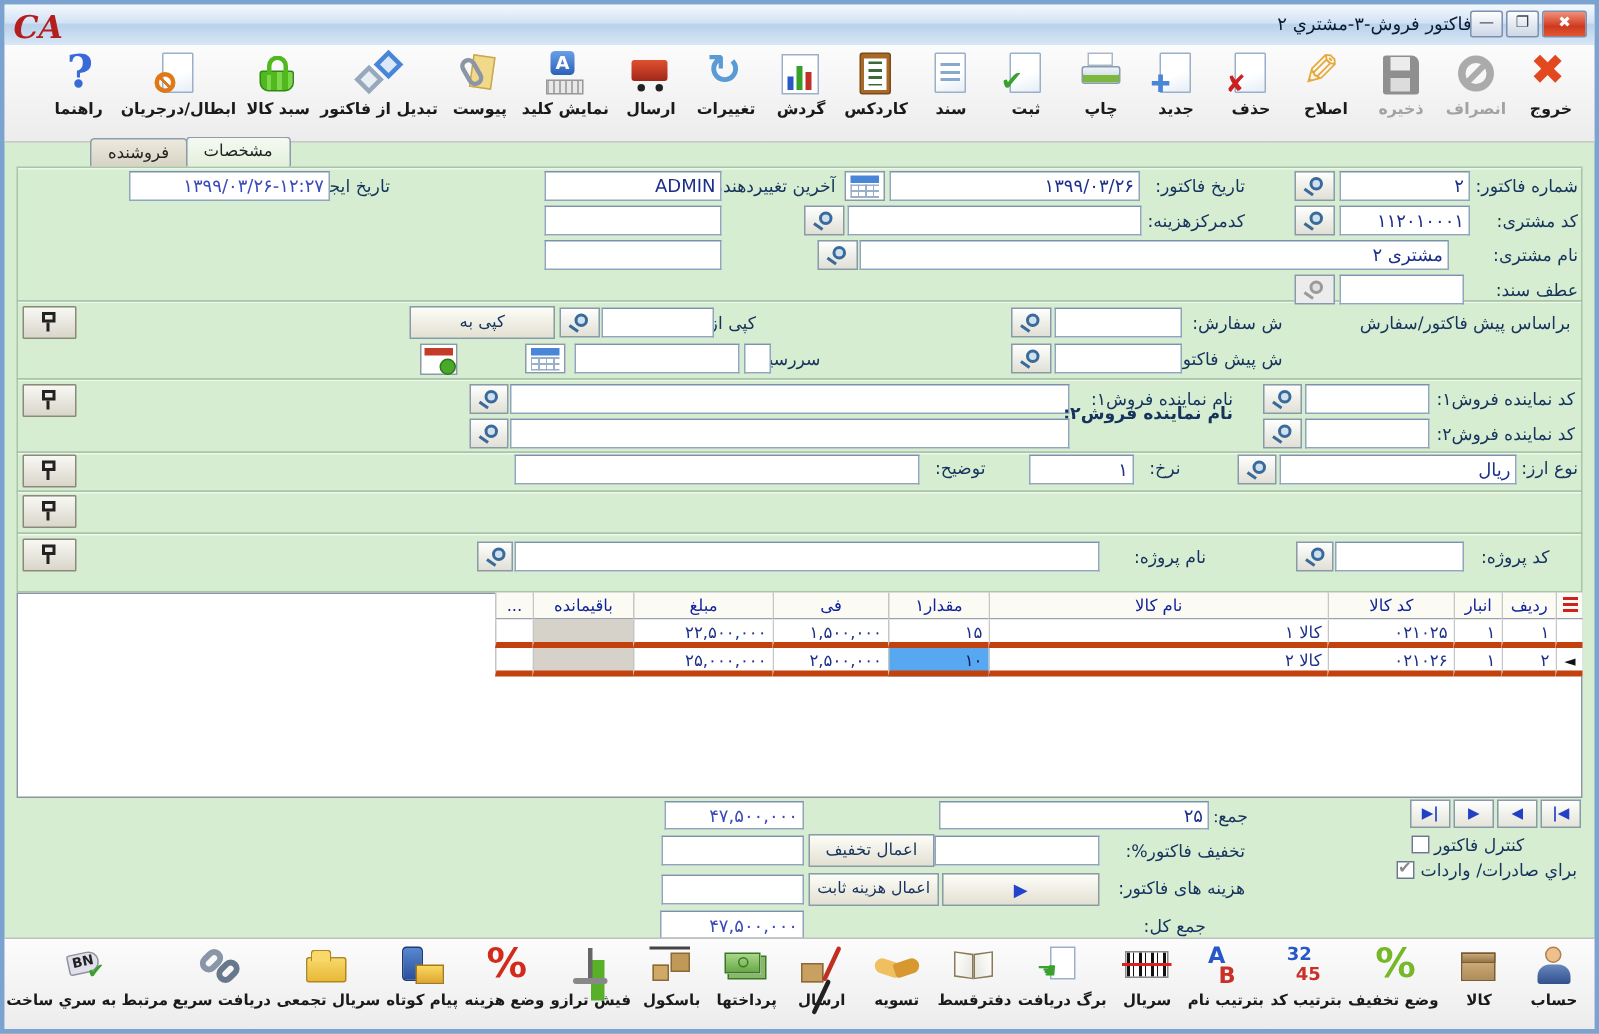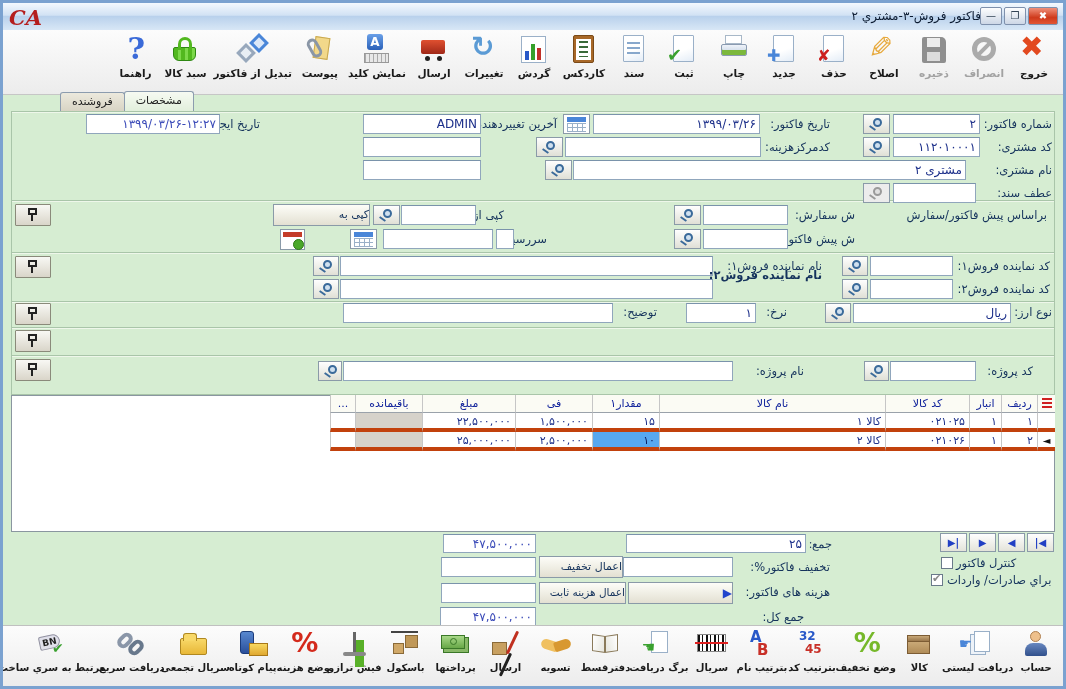--- a/index.html
+++ b/index.html
@@ -138,21 +138,21 @@
   .calbtn::after{content:"";position:absolute;left:3px;top:8px;width:19px;height:9px;
     background-image:repeating-linear-gradient(90deg,#9ab0c8 0 1px,transparent 1px 5px),repeating-linear-gradient(#9ab0c8 0 1px,transparent 1px 4px);}
   .duecalc{position:absolute;width:25px;height:21px;background:#fff;border:1px solid #8a9aa8;box-sizing:border-box;}
   .duecalc::before{content:"";position:absolute;left:2px;top:2px;width:19px;height:5px;background:#c43c28;}
   .duecalc::after{content:"";position:absolute;left:12px;top:9px;width:9px;height:9px;border-radius:50%;background:#4aa82a;border:1px solid #2e7816;}
   .pinbtn{position:absolute;left:12px;width:34px;height:20px;background:linear-gradient(#f8f8f4,#d9d5c9);
     border:1px solid #8a8a7a;border-radius:1px;}
   .pinbtn::before{content:"";position:absolute;left:12px;top:3px;width:9px;height:7px;border:2px solid #222;box-sizing:border-box;}
   .pinbtn::after{content:"";position:absolute;left:15px;top:10px;width:2px;height:6px;background:#222;}
   .btn{position:absolute;background:linear-gradient(#fdfdf8,#e3e0d2);border:1px solid #8a9aa8;font-size:11px;color:#15335c;
-    text-align:right;box-sizing:border-box;padding-top:3px;}
+    text-align:center;box-sizing:border-box;padding-top:3px;}
   .cb{position:absolute;width:12px;height:12px;background:#fff;border:1px solid #6a7a8a;box-sizing:border-box;}
   .cb.checked::before{content:"✔";position:absolute;left:0px;top:-3px;font-size:11px;color:#8a8a8a;}
   
   .tableback{position:absolute;left:8px;top:392px;right:8px;height:137px;background:#fff;border:1px solid #8a96a0;box-sizing:border-box;}
   .grid{position:absolute;top:392px;right:8px;display:grid;direction:rtl;
     grid-template-columns:18px 36px 32px 84px 226px 67px 77px 93px 67px 25px;}
   .gc{border-left:1px solid #c6c6c6;border-bottom:4px solid #c2410c;height:19px;font-size:11px;color:#1c2f8a;
     padding:2px 4px 0;box-sizing:border-box;background:#fff;text-align:right;overflow:hidden;white-space:nowrap;}
   .gc.hd{background:#fbfbf4;color:#12249c;text-align:center;border-bottom:1px solid #9aa2aa;height:18px;}
   .gc.gray{background:#d6d2ca;}
@@ -245,20 +245,24 @@
       </div>
       <div class="tbi">
         <span class="ic convert-invoice-icon"></span>
         <span class="tbl">تبدیل از فاکتور</span>
       </div>
       <div class="tbi">
         <span class="ic basket-icon"></span>
         <span class="tbl">سبد کالا</span>
       </div>
       <div class="tbi">
+        <span class="ic void-icon doc-base"></span>
+        <span class="tbl">ابطال/درجریان</span>
+      </div>
+      <div class="tbi">
         <span class="ic help-icon"></span>
         <span class="tbl">راهنما</span>
       </div>
     </div>
 
   <div class="tabstrip">
     <div class="tab">فروشنده</div>
     <div class="tab active">مشخصات</div>
   </div>
 
@@ -415,24 +419,20 @@
 
   <span class="lbl" style="right:259px;top:607px;">جمع کل:</span>
   <div class="inp disp" style="left:437px;top:604px;width:96px;height:19px;">۴۷,۵۰۰,۰۰۰</div>
 
   <div class="tbar bottom">
       <div class="tbi">
         <span class="ic account-icon"></span>
         <span class="tbl">حساب</span>
       </div>
       <div class="tbi">
-        <span class="ic receive-list-icon"></span>
-        <span class="tbl">دریافت لیستی</span>
-      </div>
-      <div class="tbi">
         <span class="ic goods-icon"></span>
         <span class="tbl">کالا</span>
       </div>
       <div class="tbi">
         <span class="ic discount-set-icon"></span>
         <span class="tbl">وضع تخفیف</span>
       </div>
       <div class="tbi">
         <span class="ic by-code-icon"></span>
         <span class="tbl">بترتیب کد</span>

